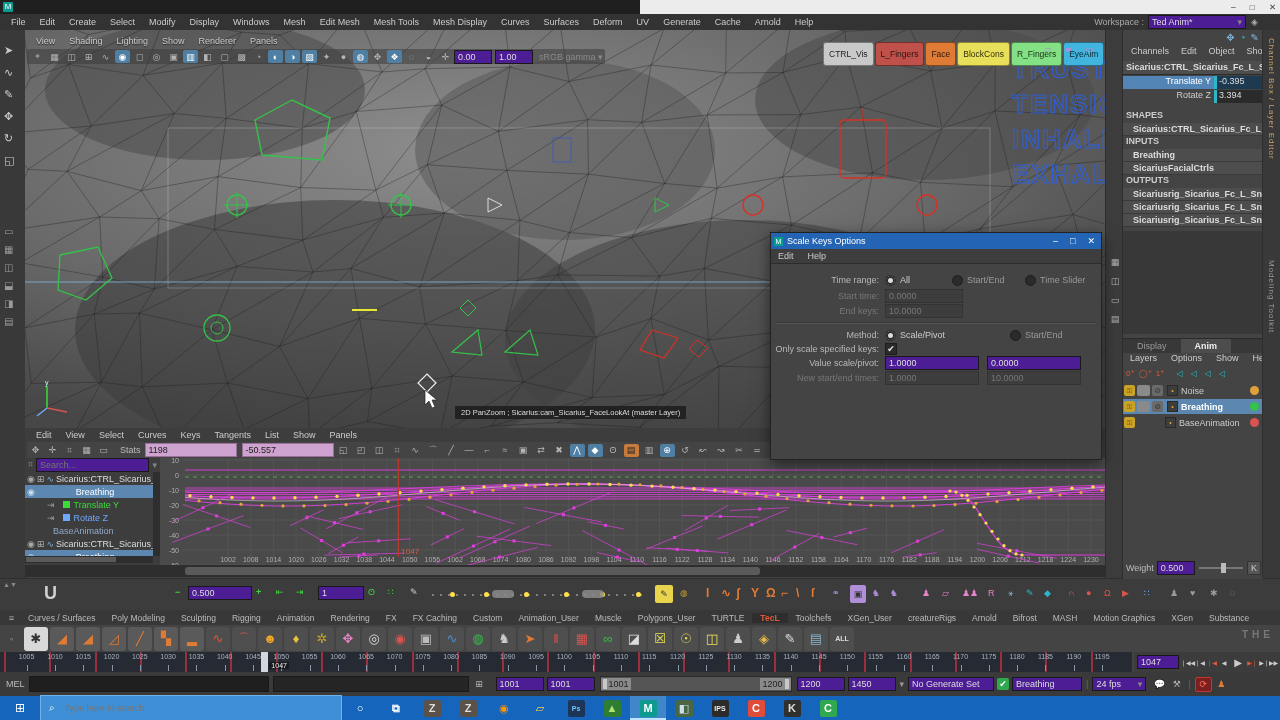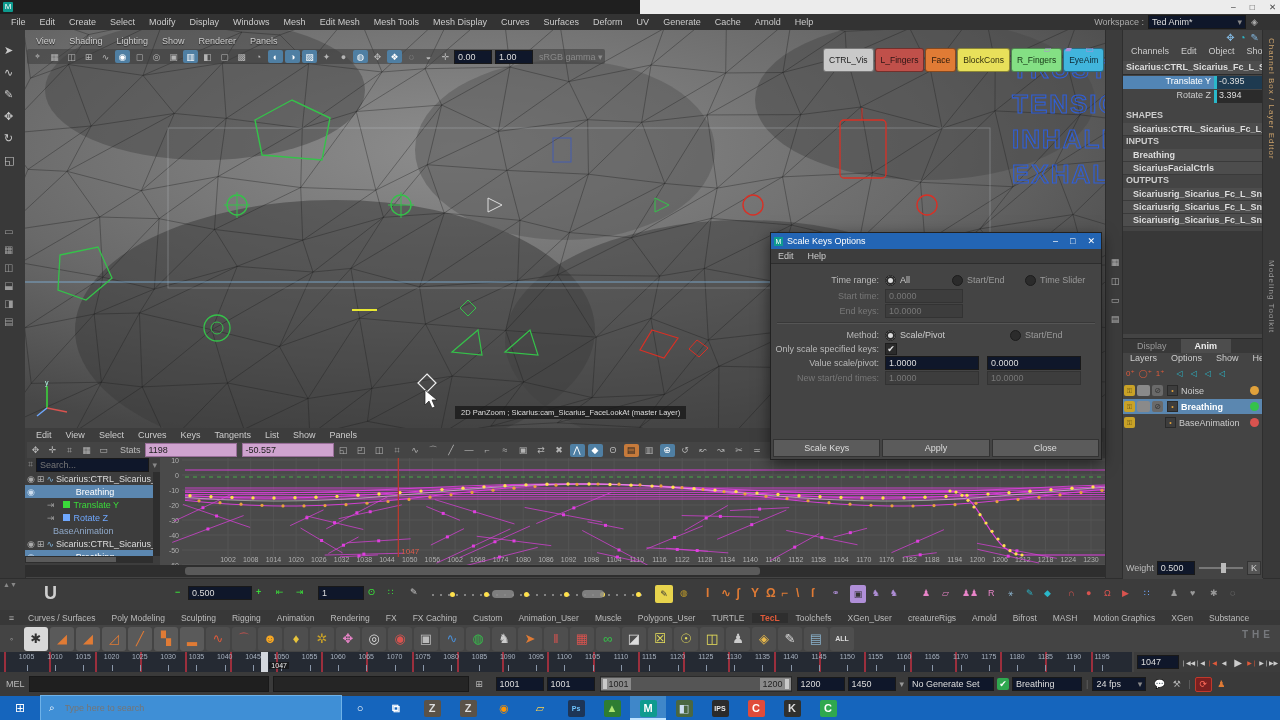--- a/index.html
+++ b/index.html
@@ -3,21 +3,21 @@
 <meta charset="utf-8">
 <style>
   body{margin:0;background:#000}
   #root{position:relative;width:1280px;height:720px;background:#444;font-family:"Liberation Sans","DejaVu Sans",sans-serif;font-size:9px;color:#ccc;overflow:hidden;cursor:default}
   .abs{position:absolute}
   .flex{display:flex;align-items:center}
   .mi{padding:0 7px;white-space:nowrap}
   .icn{width:15px;height:13px;display:flex;align-items:center;justify-content:center;border-radius:2px;color:#b4b4b4;font-size:9px;flex:none;margin:0 1px}
   .icn.on{background:#4f7fa3;color:#fff}
   .icn.org{background:#c67a3b;color:#222}
-  .fld{background:#0f172a;border:1px solid #191919;color:#ddd;font-size:9px;height:12px;line-height:12px;padding:0 3px;font-family:inherit;box-sizing:content-box}
+  .fld{background:#4c1d95;border:1px solid #191919;color:#ddd;font-size:9px;height:12px;line-height:12px;padding:0 3px;font-family:inherit;box-sizing:content-box}
   input.fld{outline:none}
   .pink{background:#cfa3cf;color:#222;border-color:#9a6f9a}
   .dis{background:#3d3d3d;color:#787878;border-color:#333}
   .vtext{writing-mode:vertical-rl;text-orientation:mixed;font-size:8px;letter-spacing:1px}
   .radio{width:9px;height:9px;border-radius:50%;border:1px solid #1d1d1d;background:#2b2b2b;display:inline-block;margin-right:4px;flex:none}
   .radio.on{box-shadow:inset 0 0 0 2px #2b2b2b;background:#ddd}
   .chk{width:10px;height:10px;background:#2b2b2b;border:1px solid #1d1d1d;color:#e8e8e8;font-size:9px;line-height:10px;text-align:center;display:inline-block}
   .dlg-lbl{color:#b8b8b8;text-align:right;width:108px;flex:none;padding-right:6px}
   .btn{background:#5b5b5b;border:1px solid #333;color:#ddd;text-align:center;font-size:9px;line-height:16px}
   .shelf-tab{padding:0 8px;color:#bbb;white-space:nowrap}
@@ -579,21 +579,21 @@
         <span class="icn on">◍</span>
         <span class="icn">✥</span>
         <span class="icn on">❖</span>
         <span class="icn">◌</span>
         <span class="icn">◒</span>
         <span class="icn">✛</span>
         <span class="fld" style="width: 30px;">0.00</span>
         <span class="fld" style="width: 30px; margin-left: 3px;">1.00</span>
         <span style="margin-left: 6px; color: rgb(138, 138, 138);">sRGB gamma  ▾</span>
       </div>
-    <div class="abs flex" id="vp-shelf" style="left:798px;top:18px;height:24px">
+    <div class="abs flex" id="vp-shelf" style="left:798px;top:12px;height:24px">
         <span style="background: rgb(201, 201, 201); color: rgb(34, 34, 34); height: 22px; display: flex; align-items: center; padding: 0px 5px; border-radius: 3px; margin-right: 1px; font-size: 8.5px; border: 1px solid rgba(0, 0, 0, 0.4);">CTRL_Vis</span>
         <span style="background: rgb(192, 80, 74); color: rgb(42, 20, 20); height: 22px; display: flex; align-items: center; padding: 0px 5px; border-radius: 3px; margin-right: 1px; font-size: 8.5px; border: 1px solid rgba(0, 0, 0, 0.4);">L_Fingers</span>
         <span style="background: rgb(224, 123, 53); color: rgb(42, 26, 12); height: 22px; display: flex; align-items: center; padding: 0px 5px; border-radius: 3px; margin-right: 1px; font-size: 8.5px; border: 1px solid rgba(0, 0, 0, 0.4);">Face</span>
         <span style="background: rgb(232, 224, 90); color: rgb(51, 48, 14); height: 22px; display: flex; align-items: center; padding: 0px 5px; border-radius: 3px; margin-right: 1px; font-size: 8.5px; border: 1px solid rgba(0, 0, 0, 0.4);">BlockCons</span>
         <span style="background: rgb(132, 224, 132); color: rgb(20, 51, 20); height: 22px; display: flex; align-items: center; padding: 0px 5px; border-radius: 3px; margin-right: 1px; font-size: 8.5px; border: 1px solid rgba(0, 0, 0, 0.4);">R_Fingers</span>
         <span style="background: rgb(65, 181, 221); color: rgb(13, 40, 51); height: 22px; display: flex; align-items: center; padding: 0px 5px; border-radius: 3px; margin-right: 1px; font-size: 8.5px; border: 1px solid rgba(0, 0, 0, 0.4);">EyeAim</span>
       </div>
     <div class="abs flex" style="left:1014px;top:12px;gap:4px">
       <span class="icn" style="color:#b08fd8">▱</span>
       <span class="icn" style="color:#b08fd8">▰</span>
@@ -1493,24 +1493,19 @@
     <div class="flex" style="height:15px">
       <span class="dlg-lbl">Value scale/pivot:</span>
       <input class="fld" style="width: 86px;" value="1.0000">
       <input class="fld" style="width: 86px; margin-left: 8px;" value="0.0000">
     </div>
     <div class="flex" style="height:15px">
       <span class="dlg-lbl" style="color:#777">New start/end times:</span>
       <input class="fld dis" style="width: 86px;" disabled="" value="1.0000">
       <input class="fld dis" style="width: 86px; margin-left: 8px;" disabled="" value="10.0000">
     </div>
-    <div class="abs flex" style="left:2px;bottom:2px;width:326px;gap:2px">
-      <div class="btn" style="flex:1">Scale Keys</div>
-      <div class="btn" style="flex:1">Apply</div>
-      <div class="btn" style="flex:1">Close</div>
-    </div>
   </div>
 
   <div class="abs" id="watermark" style="left:1060px;top:630px;width:220px;height:90px;z-index:90;pointer-events:none;color:rgba(200,205,215,.38);font-weight:bold;text-align:right;line-height:1">
     <div style="font-size:10px;letter-spacing:4px;margin-right:6px">THE</div>
   </div>
 
 </div>
 
 </body></html>

